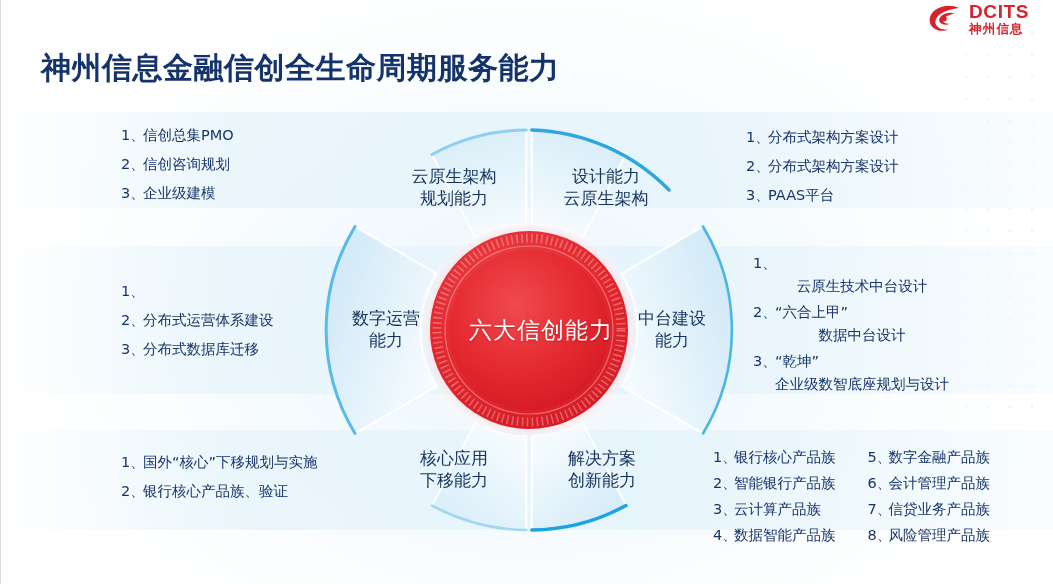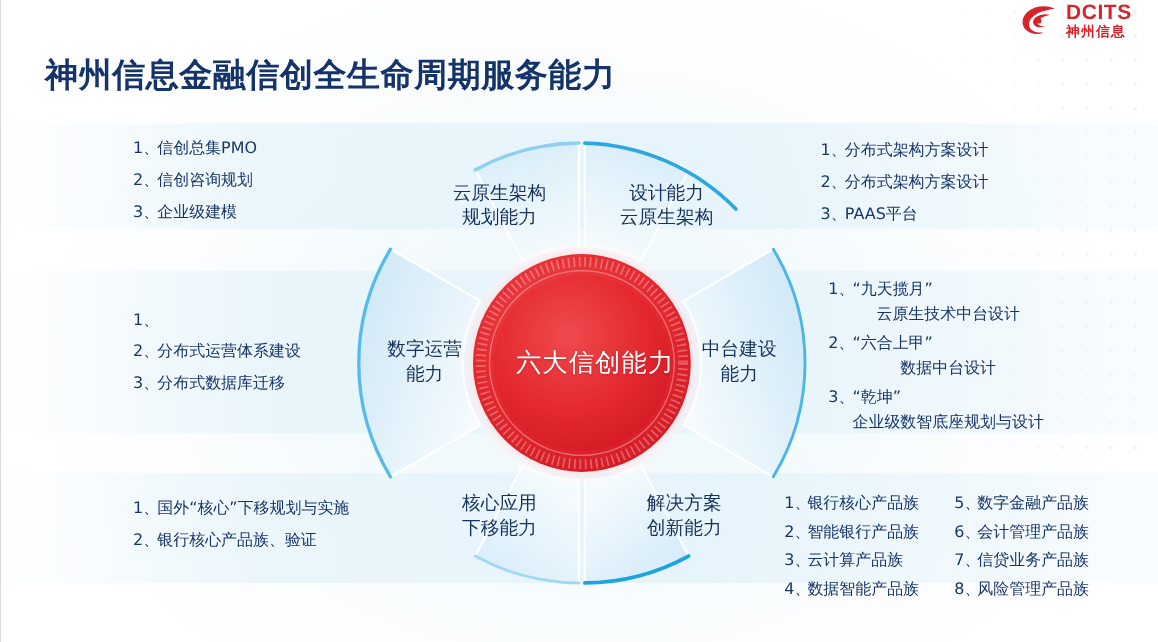--- a/index.html
+++ b/index.html
@@ -212,21 +212,21 @@
         <span>规划能力</span>
     </div>
     <div class="seg-label" style="left:212px;top:36px;width:130px;">
       <span>设计能力</span>
         <span>云原生架构</span>
     </div>
     <div class="seg-label" style="left:288px;top:178px;width:110px;">
       <span>中台建设</span>
         <span>能力</span>
     </div>
-    <div class="seg-label" style="left:228px;top:318px;width:130px;">
+    <div class="seg-label" style="left:208px;top:318px;width:130px;">
       <span>解决方案</span>
         <span>创新能力</span>
     </div>
     <div class="seg-label" style="left:60px;top:318px;width:130px;">
       <span>核心应用</span>
         <span>下移能力</span>
     </div>
     <div class="seg-label" style="left:2px;top:178px;width:110px;">
       <span>数字运营</span>
         <span>能力</span>
@@ -284,21 +284,20 @@
     </div>
     <div class="li">
       <span class="num">3、</span>
       <span class="body">PAAS平台</span>
     </div>
   </div>
 
   <div class="txt grp-mr">
     <div class="li">
       <span class="num">1、</span>
-      <span class="body">“九天揽月”</span>
     </div>
     <div class="sub">云原生技术中台设计</div>
     <div class="li">
       <span class="num">2、</span>
       <span class="body">“六合上甲”</span>
     </div>
     <div class="sub">数据中台设计</div>
     <div class="li">
       <span class="num">3、</span>
       <span class="body">“乾坤”</span>

